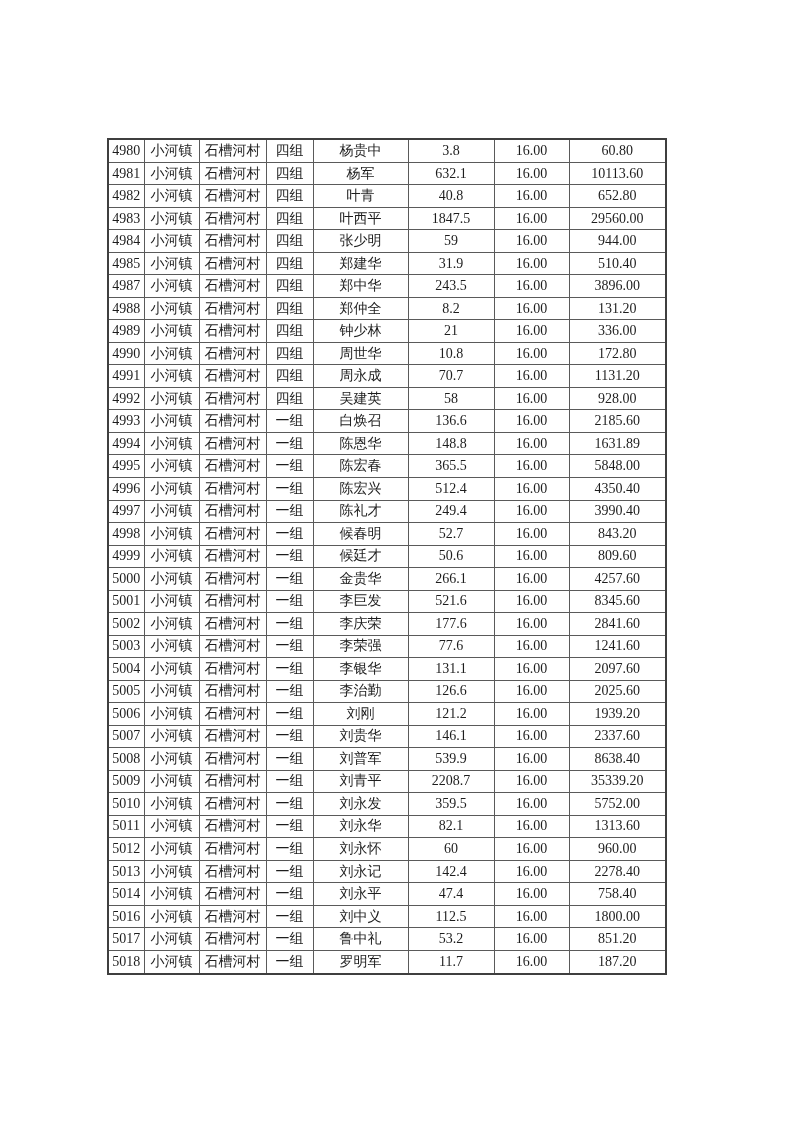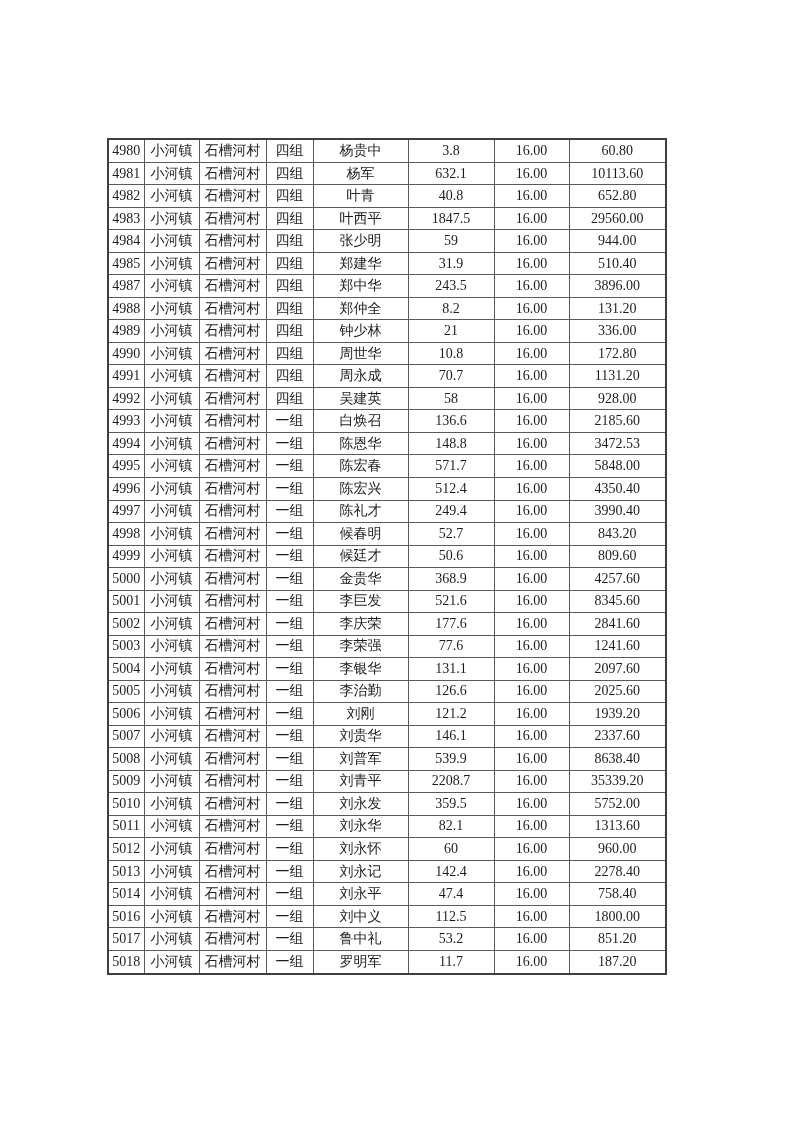--- a/index.html
+++ b/index.html
@@ -189,29 +189,29 @@
           <td>2185.60</td>
         </tr>
         <tr>
           <td>4994</td>
           <td>小河镇</td>
           <td>石槽河村</td>
           <td>一组</td>
           <td>陈恩华</td>
           <td>148.8</td>
           <td>16.00</td>
-          <td>3472.53</td>
+          <td>1631.89</td>
         </tr>
         <tr>
           <td>4995</td>
           <td>小河镇</td>
           <td>石槽河村</td>
           <td>一组</td>
           <td>陈宏春</td>
-          <td>571.7</td>
+          <td>365.5</td>
           <td>16.00</td>
           <td>5848.00</td>
         </tr>
         <tr>
           <td>4996</td>
           <td>小河镇</td>
           <td>石槽河村</td>
           <td>一组</td>
           <td>陈宏兴</td>
           <td>512.4</td>
@@ -247,21 +247,21 @@
           <td>50.6</td>
           <td>16.00</td>
           <td>809.60</td>
         </tr>
         <tr>
           <td>5000</td>
           <td>小河镇</td>
           <td>石槽河村</td>
           <td>一组</td>
           <td>金贵华</td>
-          <td>368.9</td>
+          <td>266.1</td>
           <td>16.00</td>
           <td>4257.60</td>
         </tr>
         <tr>
           <td>5001</td>
           <td>小河镇</td>
           <td>石槽河村</td>
           <td>一组</td>
           <td>李巨发</td>
           <td>521.6</td>

